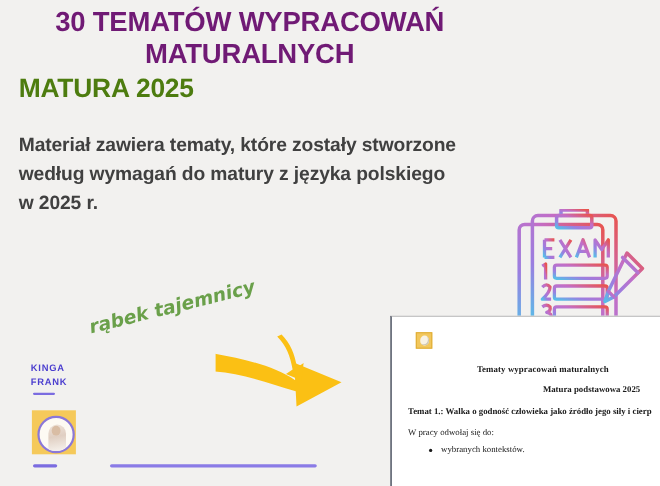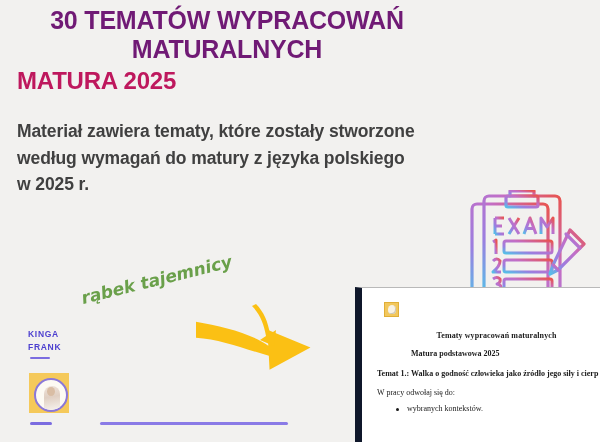--- a/index.html
+++ b/index.html
@@ -27,21 +27,21 @@
     color: #701a75;
     font-size: 25px;
     font-weight: bold;
     line-height: 1.16;
     letter-spacing: -0.2px;
     margin: 0;
     white-space: pre-line;
     text-align: center;
   }
   .title-black {
-    color: #be185d;
+    color: #4d7c0f;
     font-size: 24px;
     font-weight: bold;
     line-height: 1.12;
     letter-spacing: -0.2px;
     margin: 4px 0 0 0;
   }
   .subtitle {
     position: absolute;
     left: 17px;
     top: 118px;
@@ -166,21 +166,21 @@
 
   
   .doc-panel {
     position: absolute;
     left: 355px;
     top: 287px;
     width: 245px;
     height: 155px;
     background: #ffffff;
     border-top: 1px solid #b9b9b9;
-    border-left: 7px solid #0f172a;
+    border-left: 1px solid #0f172a;
     box-sizing: border-box;
     overflow: hidden;
   }
   .doc-page {
     position: absolute;
     left: 7px;
     top: 5px;
     right: 0;
     bottom: 0;
     background: #ffffff;
@@ -208,21 +208,21 @@
     box-shadow: inset -1px -1px 0 #cfc7b4;
   }
   .doc-title {
     text-align: center;
     font-weight: bold;
     font-size: 8px;
     margin: 38px 18px 0 42px;
     letter-spacing: 0.1px;
   }
   .doc-subtitle {
-    text-align: left;
+    text-align: right;
     font-weight: bold;
     font-size: 8px;
     margin: 9px 18px 0 42px;
   }
   .doc-topic {
     font-weight: bold;
     font-size: 8px;
     margin: 11px 0 0 8px;
     white-space: nowrap;
   }

